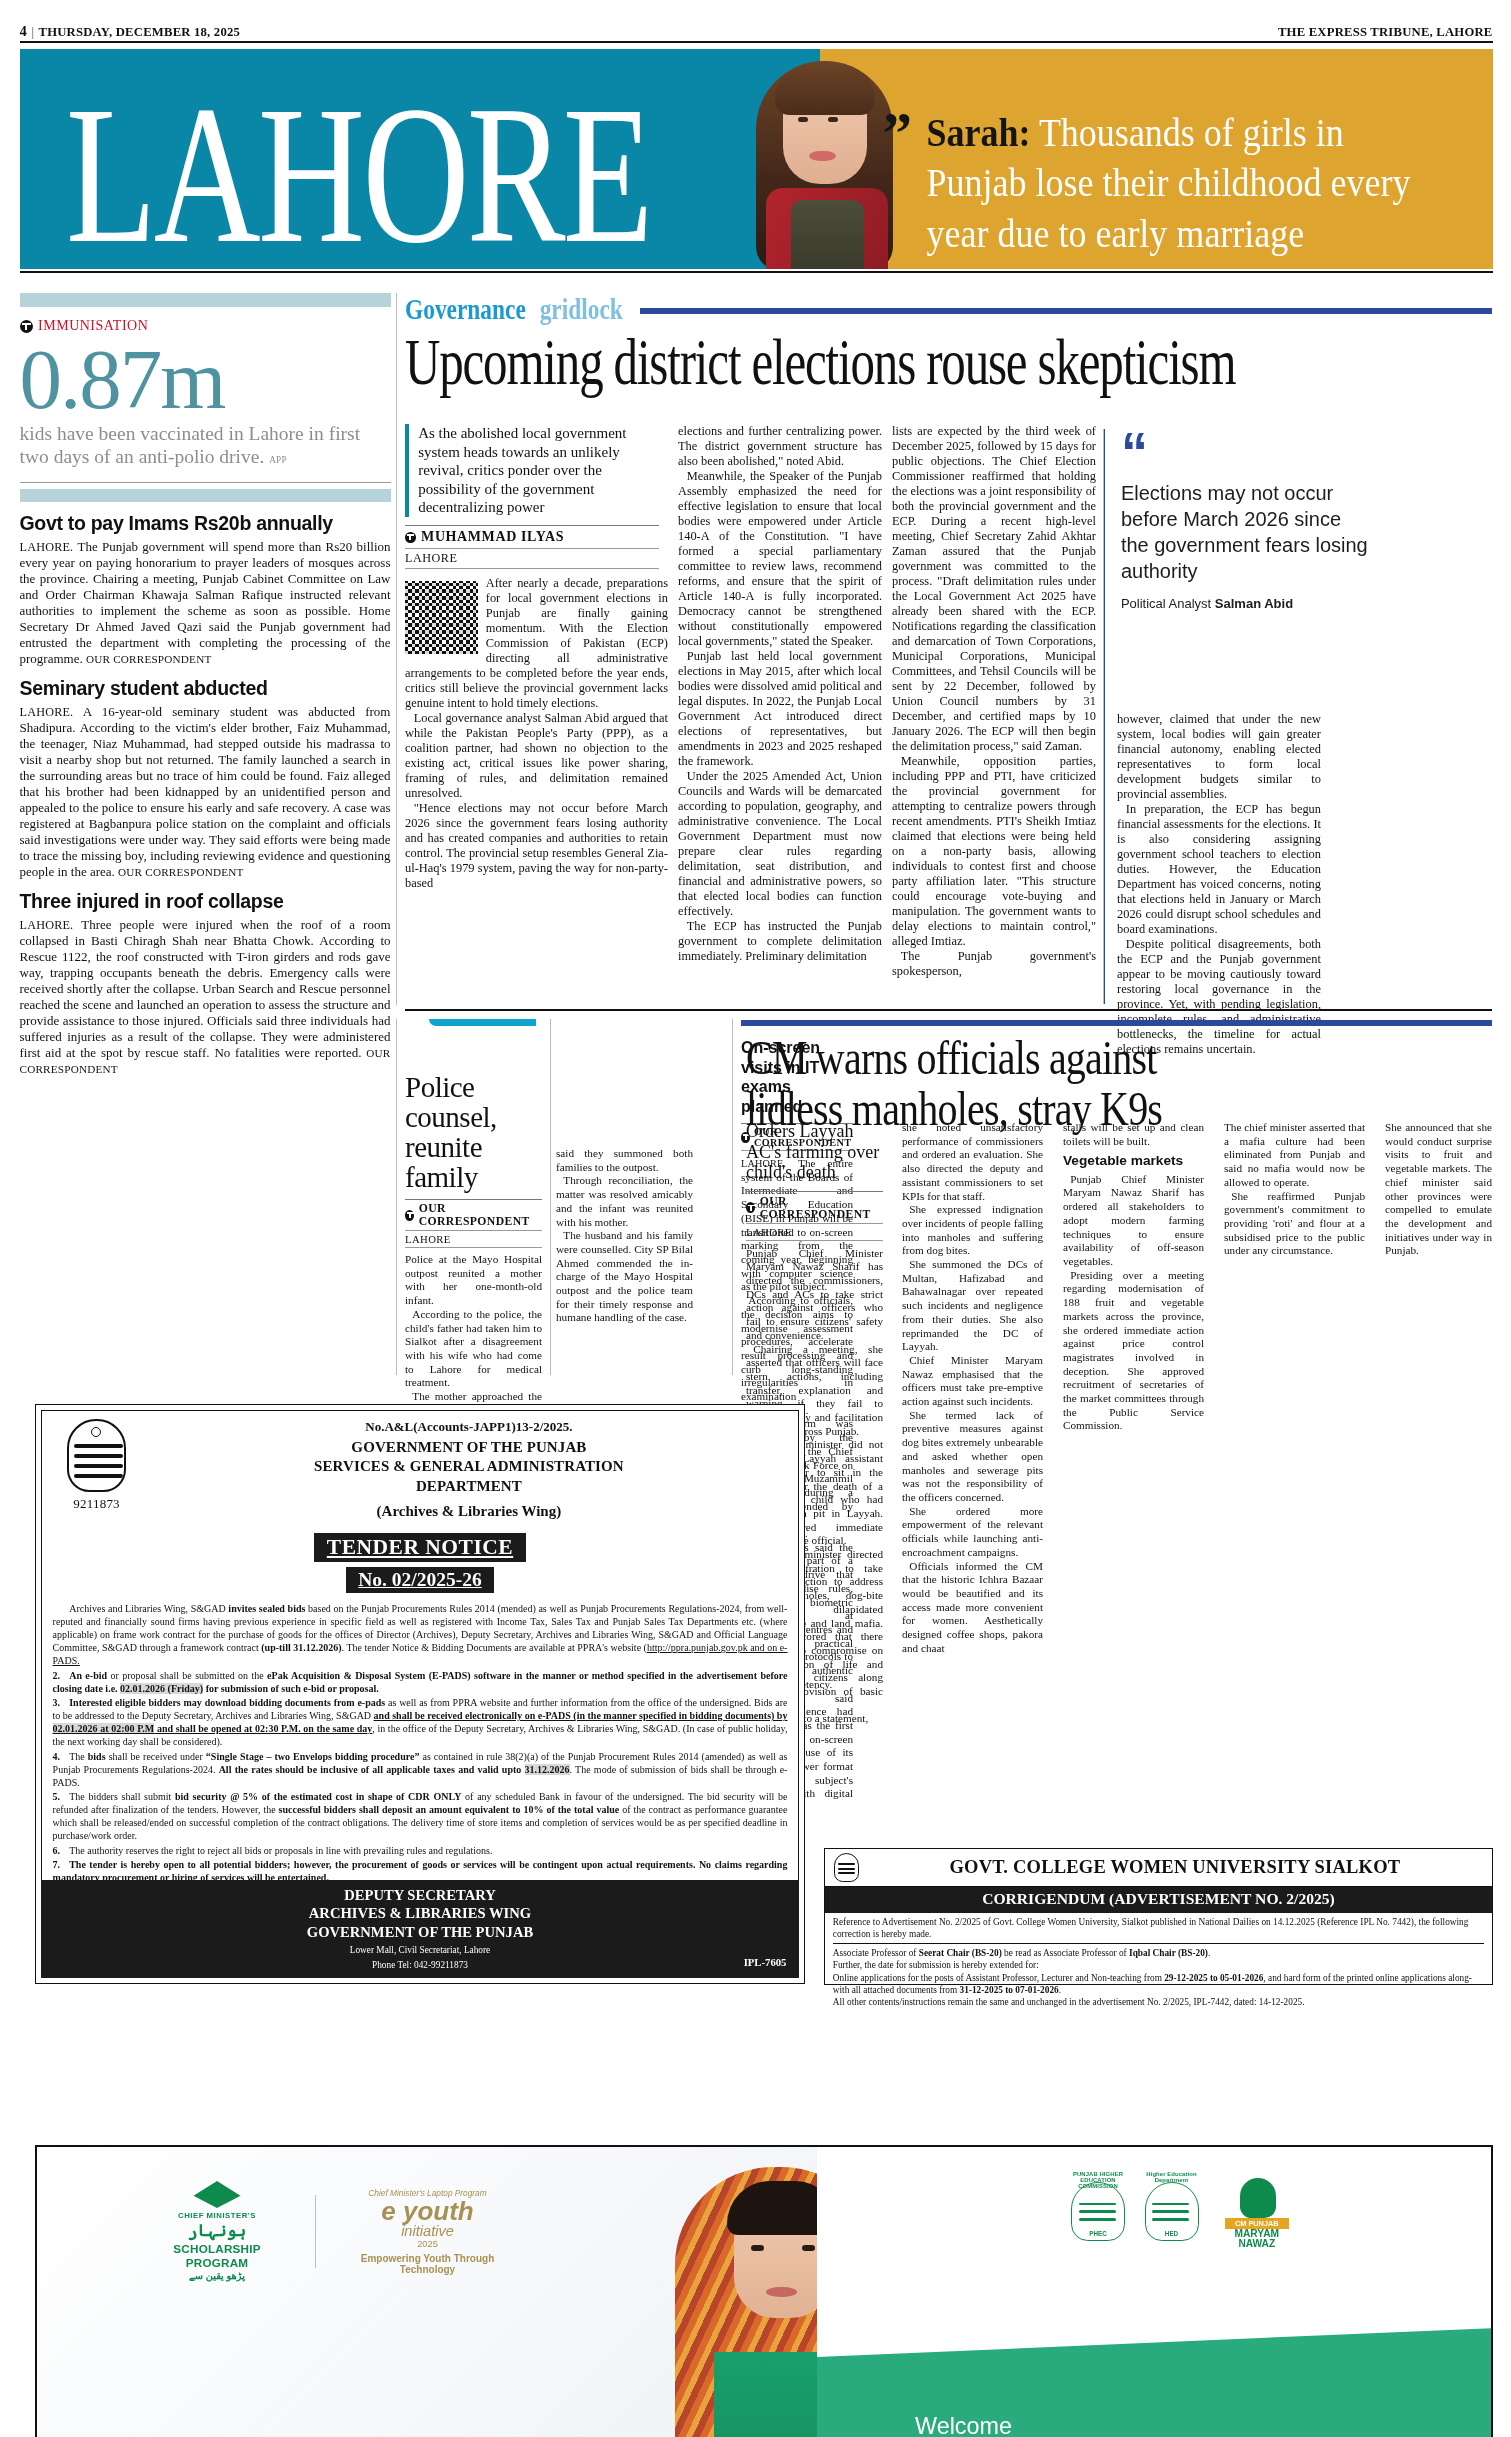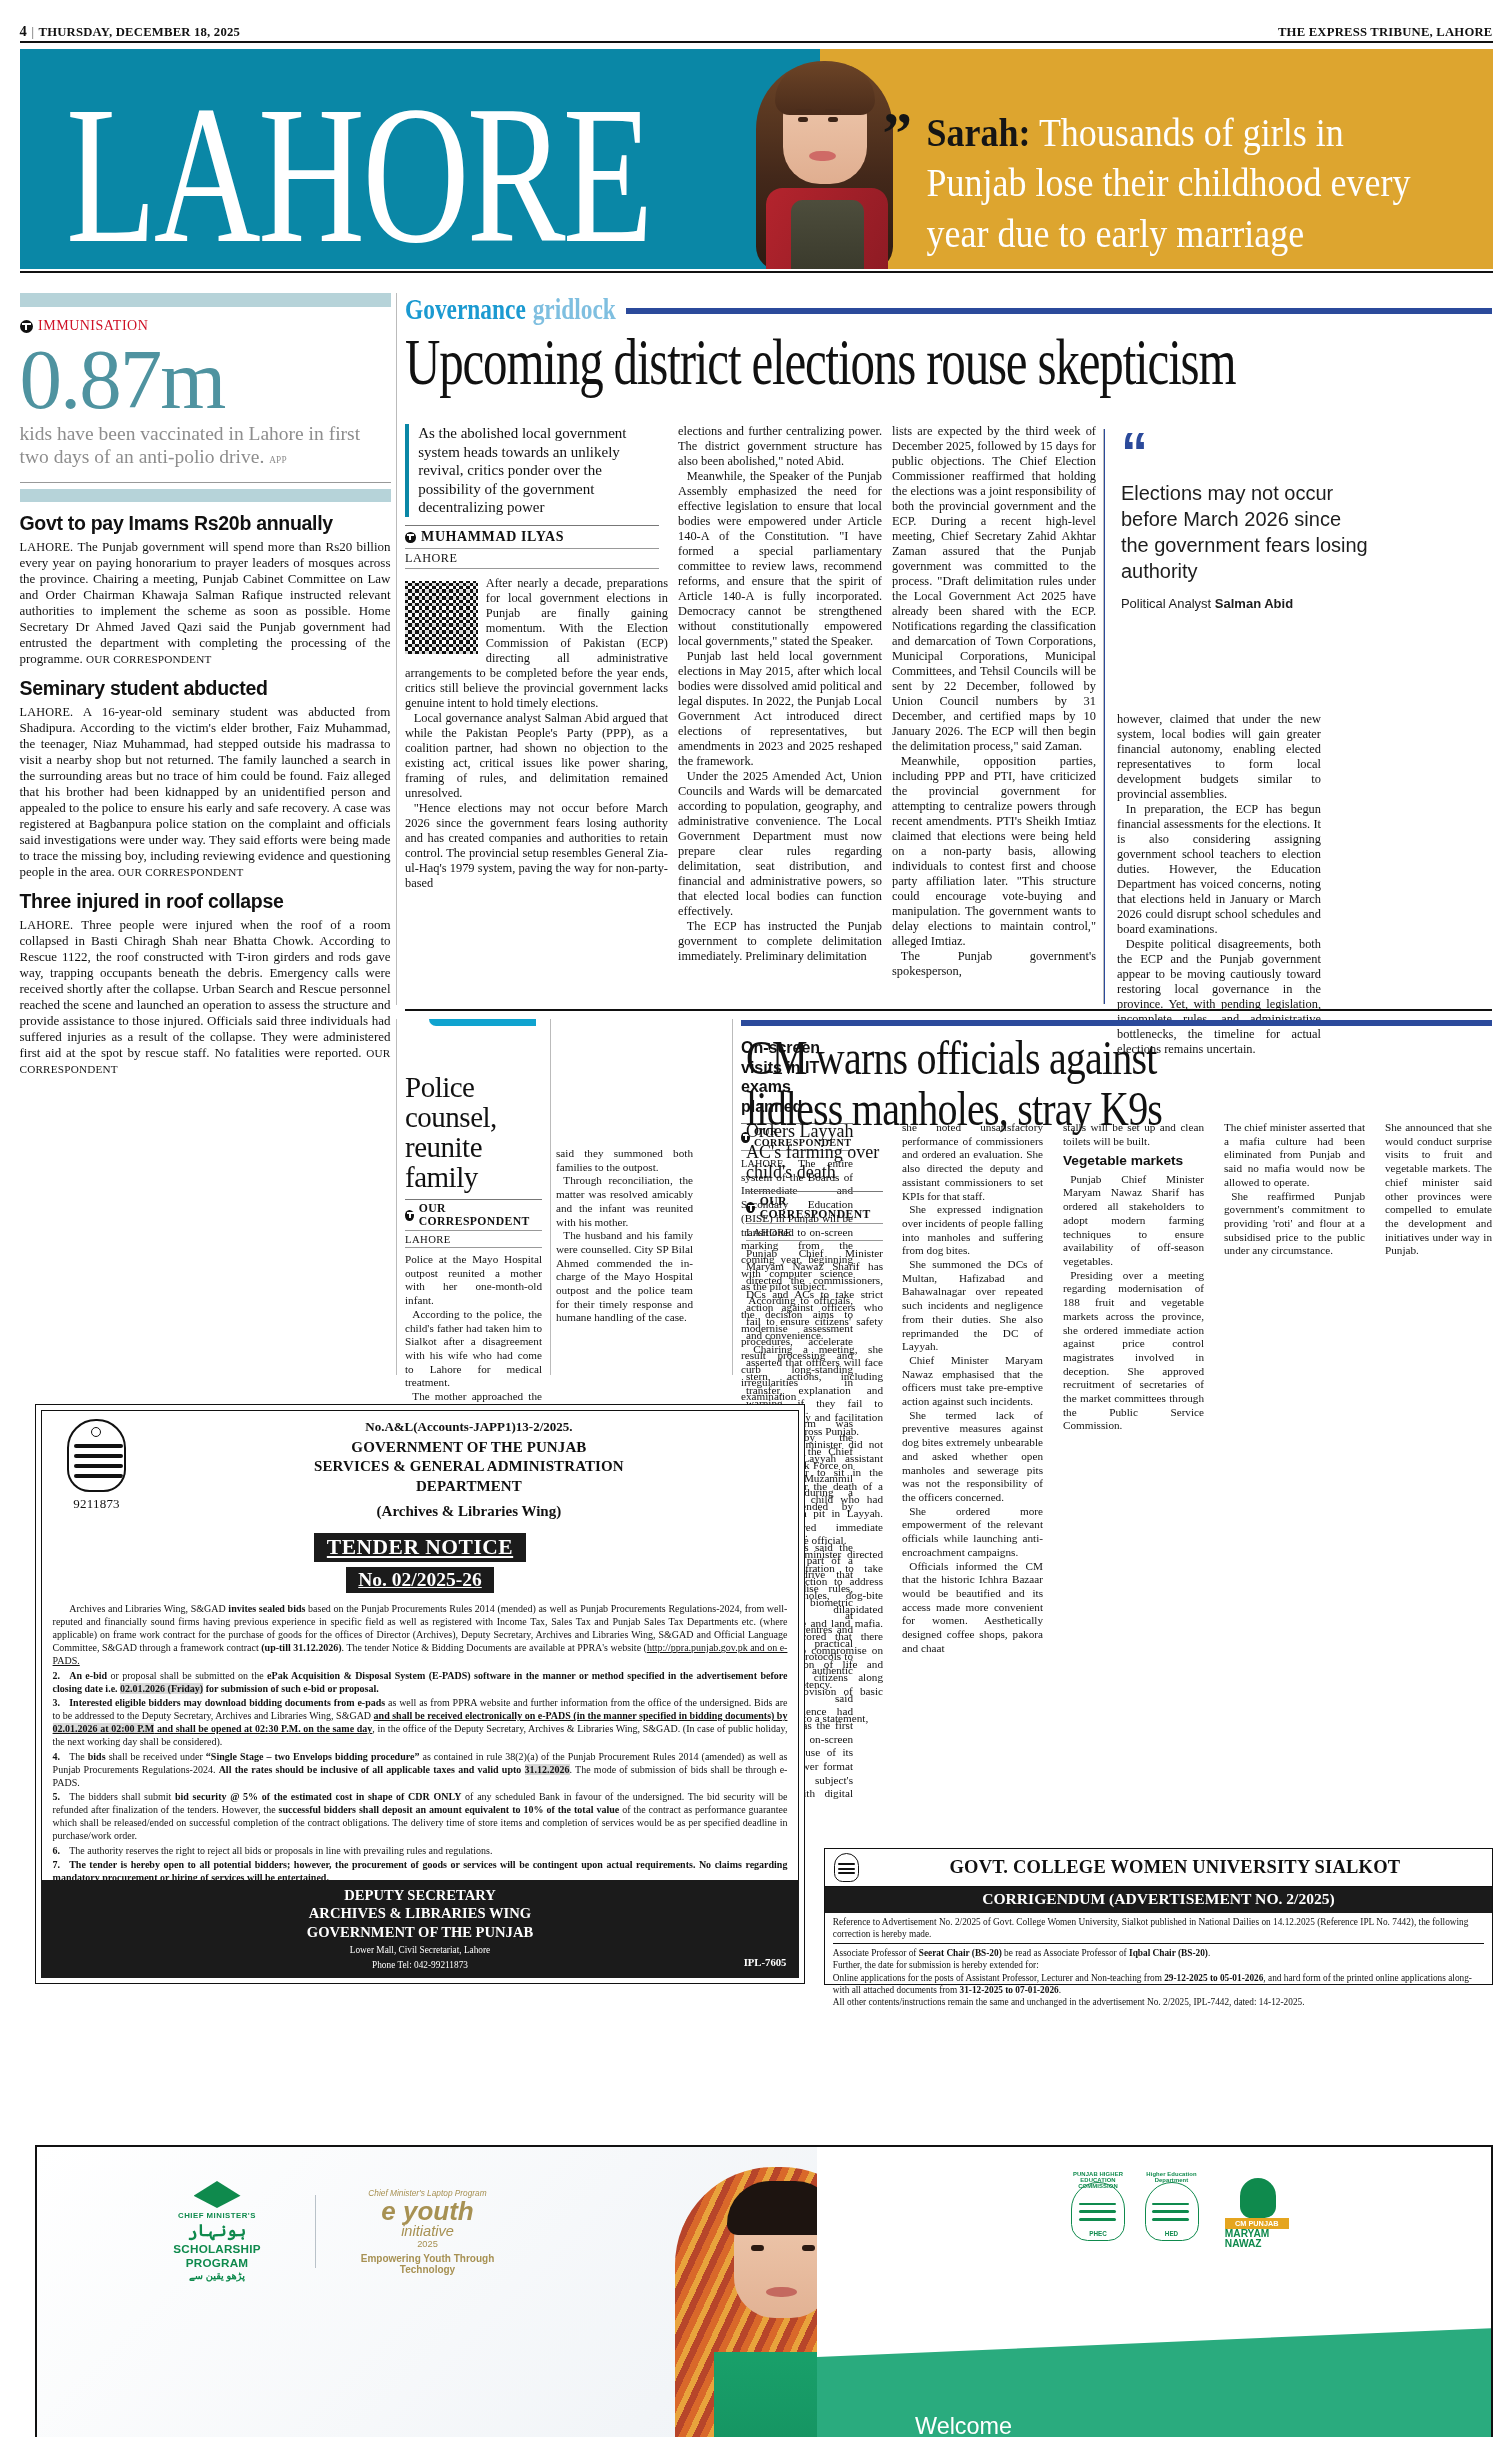--- a/index.html
+++ b/index.html
@@ -89,21 +89,21 @@
   .hr-thin { height:1px; background:#999; margin:10.7px 0 6.8px; }
 
   .brief-h { font-family:"Liberation Sans", sans-serif; font-weight:bold;
       font-size:19.5px; line-height:21.5px; letter-spacing:-0.3px; color:#111; margin-bottom:4.9px; }
   .brief-b { font-family:"Liberation Serif",serif; font-size:13px; line-height:16px;
       text-align:justify; color:#111; }
   .brief-b .dateline { font-variant:small-caps; font-size:12.2px; letter-spacing:0.2px; }
   .brief-b .credit { font-variant:small-caps; font-size:11.2px; letter-spacing:0.2px; }
 
   
-  .sectionline { display:flex; align-items:center; gap:0; }
+  .sectionline { display:flex; align-items:center; gap:7px; }
   .sec-a { font-family:"Liberation Serif",serif; font-size:23.4px; color:#1b9ad1; font-weight:bold;
       transform:scaleY(1.25); transform-origin:left center; white-space:nowrap; }
   .sec-b { font-family:"Liberation Serif",serif; font-size:23.4px; color:#7fbfe0; font-weight:bold;
       transform:scaleY(1.25); transform-origin:left center; white-space:nowrap; margin-left:6.8px;}
   .blue-bar { flex:1; height:5.4px; background:#2b4a9b; margin-left:10.7px; margin-top:2.9px; }
 
   .headline {
     font-family:"Liberation Serif",serif; font-weight:400;
     font-size:51px; line-height:51px; letter-spacing:-1.2px; color:#111;
     transform:scaleY(1.28) scaleX(.96); transform-origin:left top;
@@ -279,21 +279,21 @@
   .seal-cap { position:absolute; left:0; right:0; top:-11.7px; text-align:center; font-size:5.9px;
       color:#0f8a4d; font-weight:bold; letter-spacing:0.1px; }
   .mn-badge { width:78px; height:73px; position:relative; }
   .mn-badge .head { position:absolute; left:21.5px; top:2.9px; width:36px; height:40px; background:#0f8a4d;
       border-radius:18.5px 18.5px 11.7px 11.7px; }
   .mn-badge .cmp { position:absolute; left:6.8px; top:43px; width:64px; background:#e5a51f;
       color:#fff; font-family:"Liberation Sans",sans-serif; font-weight:bold; font-size:7.3px;
       text-align:center; padding:1px 0; }
   .mn-badge .nm2 { position:absolute; left:6.8px; top:54px; width:64px; color:#0f8a4d;
       font-family:"Liberation Sans",sans-serif; font-weight:bold; font-size:10.2px; line-height:10.2px;
-      text-align:left; }
+      text-align:center; }
 
   .ad-welcome { position:absolute; left:98px; top:266px; font-family:"Liberation Sans",sans-serif;
       color:#fff; font-size:23.4px; }
 </style>
 </head>
 <body>
 
 <div class="page">
 
   <div class="folio">

